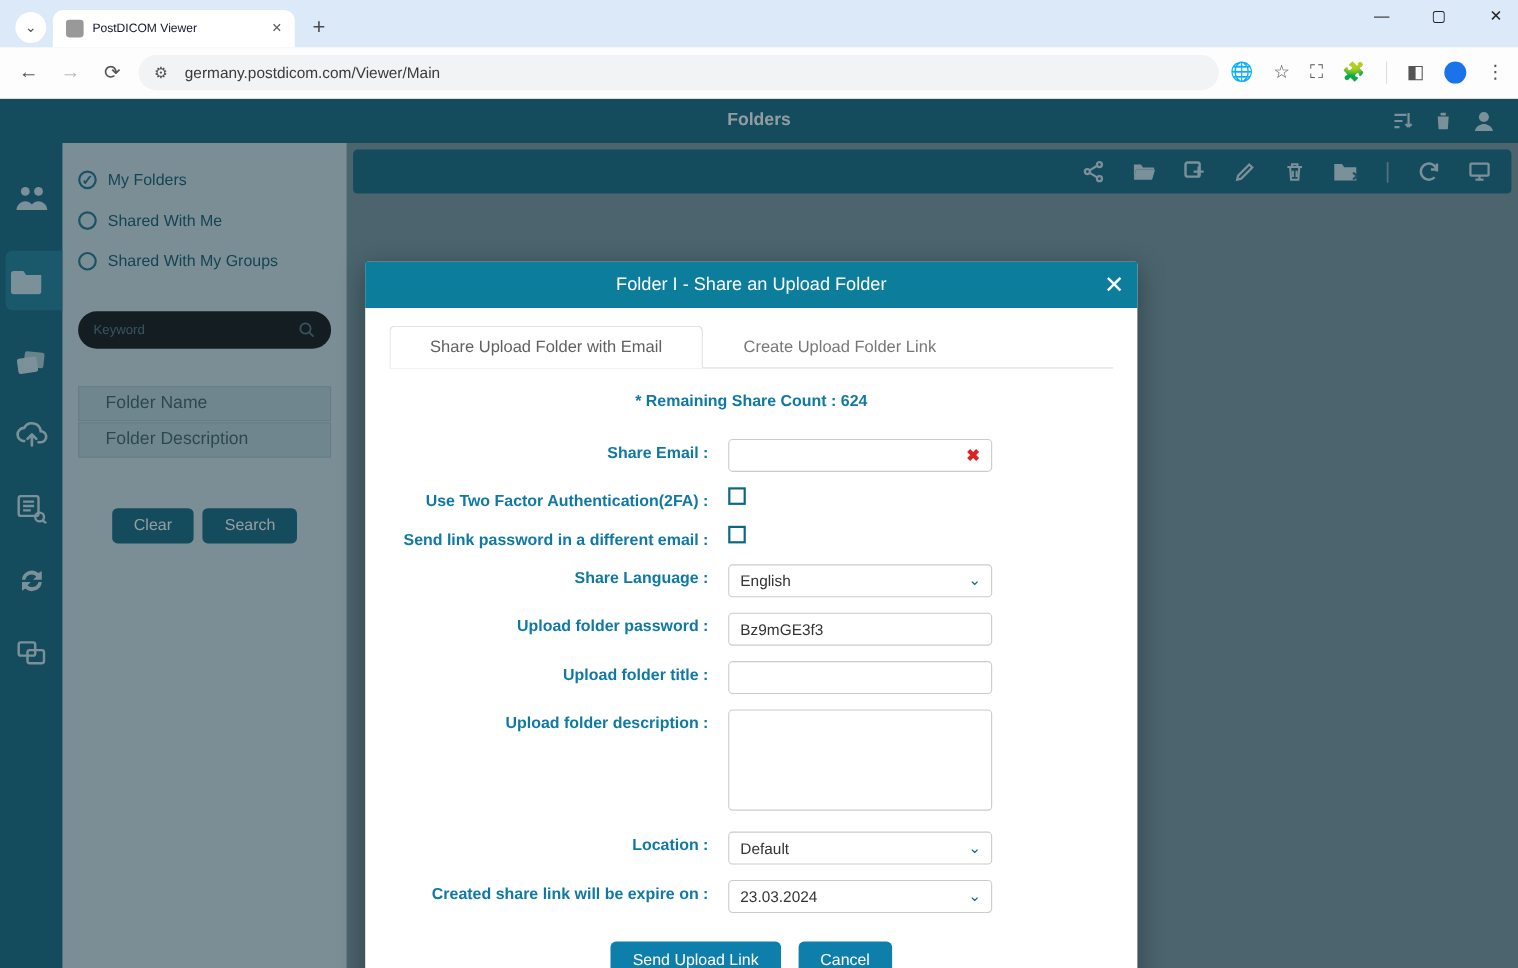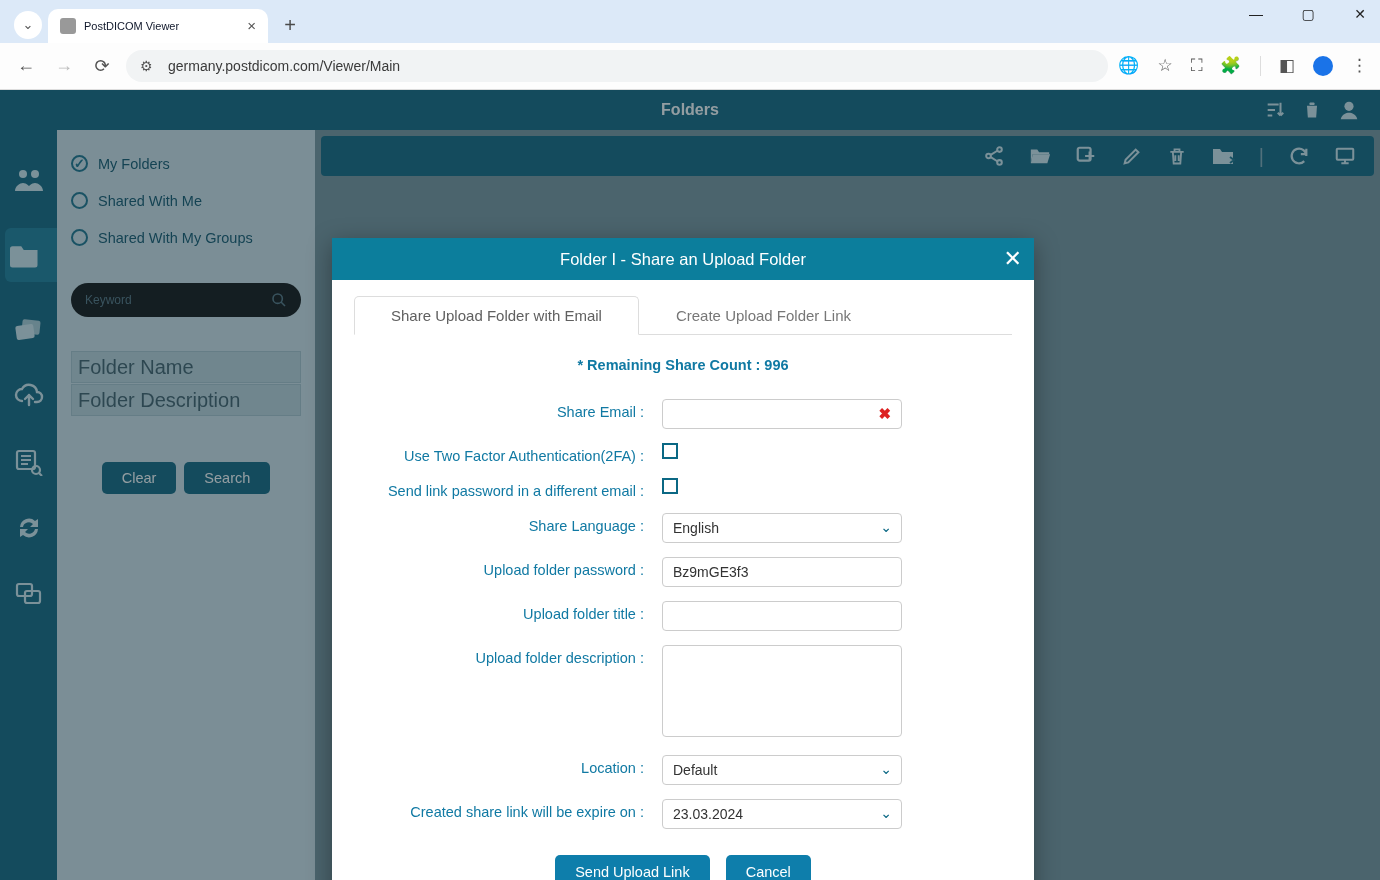--- a/index.html
+++ b/index.html
@@ -56,21 +56,21 @@
   .rail { position:absolute; left:0; top:40px; width:57px; height:750px; background:var(--teal-dark); display:flex; flex-direction:column; align-items:center; gap:30px; padding-top:32px; }
   .rail .ic { width:36px; height:36px; color:#cfe7ee; font-size:26px; display:flex; align-items:center; justify-content:center; }
   .rail .ic.active { background:var(--teal); border-radius:6px 0 0 6px; width:52px; margin-left:5px; padding-left:5px; justify-content:flex-start; height:54px;}
 
   
   .side-panel { position:absolute; left:57px; top:40px; width:258px; height:750px; background:#cfe1e8; padding:20px 14px; display:flex; flex-direction:column; gap:10px; }
   .radio-row { display:flex; align-items:center; gap:10px; font-size:14.5px; color:#004a63; margin:5px 0;}
   .radio { width:17px; height:17px; border:2px solid #0b6884; border-radius:50%; display:flex; align-items:center; justify-content:center;}
   .radio.checked::after { content:"✓"; font-size:13px; color:#0b6884; font-weight:bold; margin-top:-1px;}
   .search-box { margin-top:22px; height:34px; background:#000000; border-radius:17px; display:flex; align-items:center; padding:0 14px; justify-content:space-between; color:#4a6a78; font-size:12px;}
-  .field { height:32px; background:#b9d1d9; border:1px solid #a3bec8; padding:0 6px; display:flex; align-items:center; color:#33535f; font-size:20px; }
+  .field { height:32px; background:#b9d1d9; border:1px solid #a3bec8; padding:0 24px; display:flex; align-items:center; color:#33535f; font-size:16px; }
   .btn-row { display:flex; gap:8px; justify-content:center; margin-top:36px;}
   .btn { padding:8px 20px; background:var(--teal-dark); color:#fff; border-radius:5px; font-size:14.5px; }
 
   
   .content-area { position:absolute; left:315px; top:40px; right:0; height:750px; background:#6f8d96; }
   .content-toolbar { height:40px; margin:6px; background:var(--teal-dark); border-radius:4px; display:flex; align-items:center; justify-content:flex-end; gap:24px; padding:0 18px; color:#cfe7ee; font-size:20px;}
 
   
   .scrim { position:absolute; inset:0; background:rgba(40,60,68,0.5); }
 
@@ -81,21 +81,21 @@
   .modal-body { padding:16px 22px 10px 22px; display:flex; flex-direction:column; }
 
   .tabs { display:flex; border-bottom:1px solid #ddd; }
   .mtab { padding:10px 36px; font-size:15px; color:#777; border:1px solid transparent; border-bottom:none; }
   .mtab.active { border:1px solid #ddd; border-bottom:1px solid #fff; margin-bottom:-1px; border-radius:5px 5px 0 0; background:#fff; color:#606060;}
 
   .share-count { text-align:center; color:var(--link-blue); font-weight:600; font-size:14.5px; margin:22px 0 26px 0;}
 
   .form { display:flex; flex-direction:column; gap:14px; }
   .frow { display:flex; align-items:flex-start; gap:18px; }
-  .flabel { width:290px; text-align:right; color:var(--link-blue); font-size:14.5px; padding-top:5px;}
+  .flabel { width:290px; text-align:right; color:var(--link-blue); font-size:14.5px; padding-top:5px;font-weight:bold;}
   .fcontrol { width:240px; }
   .input { width:100%; height:30px; border:1px solid #ccc; border-radius:4px; padding:0 10px; font-size:14px; display:flex; align-items:center; justify-content:space-between; color:#333;}
   .input.err { justify-content:flex-end; }
   .err-x { color:#d22; font-weight:bold; font-size:15px;}
   .check { width:16px; height:16px; border:2px solid #0b6884; }
   .select { position:relative; }
   .chev { position:absolute; right:10px; top:6px; color:#0b6884; font-size:14px; }
   textarea.ta { width:100%; height:92px; border:1px solid #ccc; border-radius:4px; resize:none; padding:6px 10px; font-size:14px; font-family:inherit;}
 
   .modal-footer { display:flex; gap:16px; justify-content:center; padding:16px 0 22px 0; border-top:0; margin-top:10px;}
@@ -313,21 +313,21 @@
     <div class="modal-header">
       <span>Folder I - Share an Upload Folder</span>
       <span class="modal-close">✕</span>
     </div>
     <div class="modal-body">
       <div class="tabs">
         <div class="mtab active">Share Upload Folder with Email</div>
         <div class="mtab">Create Upload Folder Link</div>
       </div>
 
-      <div class="share-count">* Remaining Share Count : 996</div>
+      <div class="share-count">* Remaining Share Count : 624</div>
 
       <div class="form">
 
         <div class="frow">
           <div class="flabel">Share Email :</div>
           <div class="fcontrol">
             <div class="input err">
               <span class="err-x">✖</span>
             </div>
           </div>

